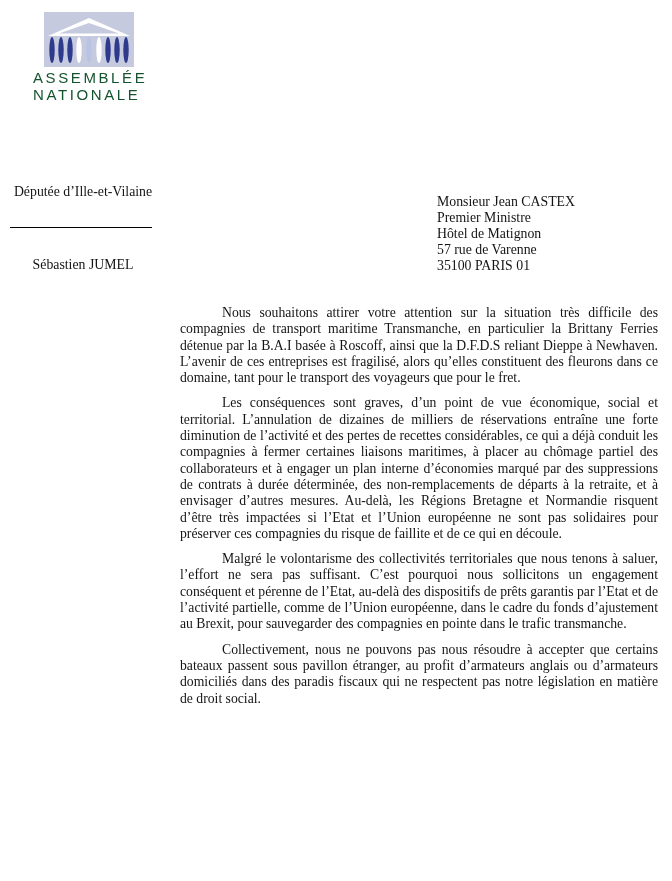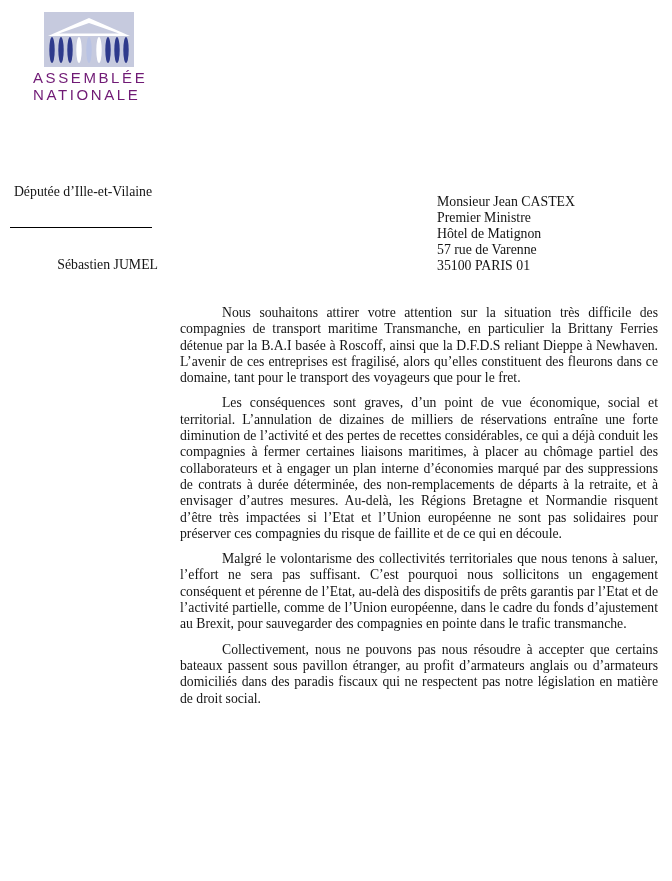--- a/index.html
+++ b/index.html
@@ -23,35 +23,35 @@
     height: 55px;
   }
   .institution {
     position: absolute;
     left: 33px;
     top: 69px;
     font-family: "Liberation Sans", "DejaVu Sans", sans-serif;
     font-size: 15px;
     line-height: 17px;
     letter-spacing: 2.6px;
-    color: #701a75;
+    color: #14532d;
     white-space: nowrap;
   }
 
   
   .sender-block {
     position: absolute;
     left: 8px;
     width: 150px;
     text-align: center;
     font-size: 13.8px;
   }
   .sender-name-1   { top: 155px; }
   .sender-title-1  { top: 184px; }
-  .sender-name-2   { top: 257px; text-align: right; }
+  .sender-name-2   { top: 257px; }
   .sender-title-2  { top: 285px; }
   .sender-divider {
     position: absolute;
     left: 10px;
     top: 227px;
     width: 142px;
     border: none;
     border-top: 1.6px solid #000000;
   }
 

